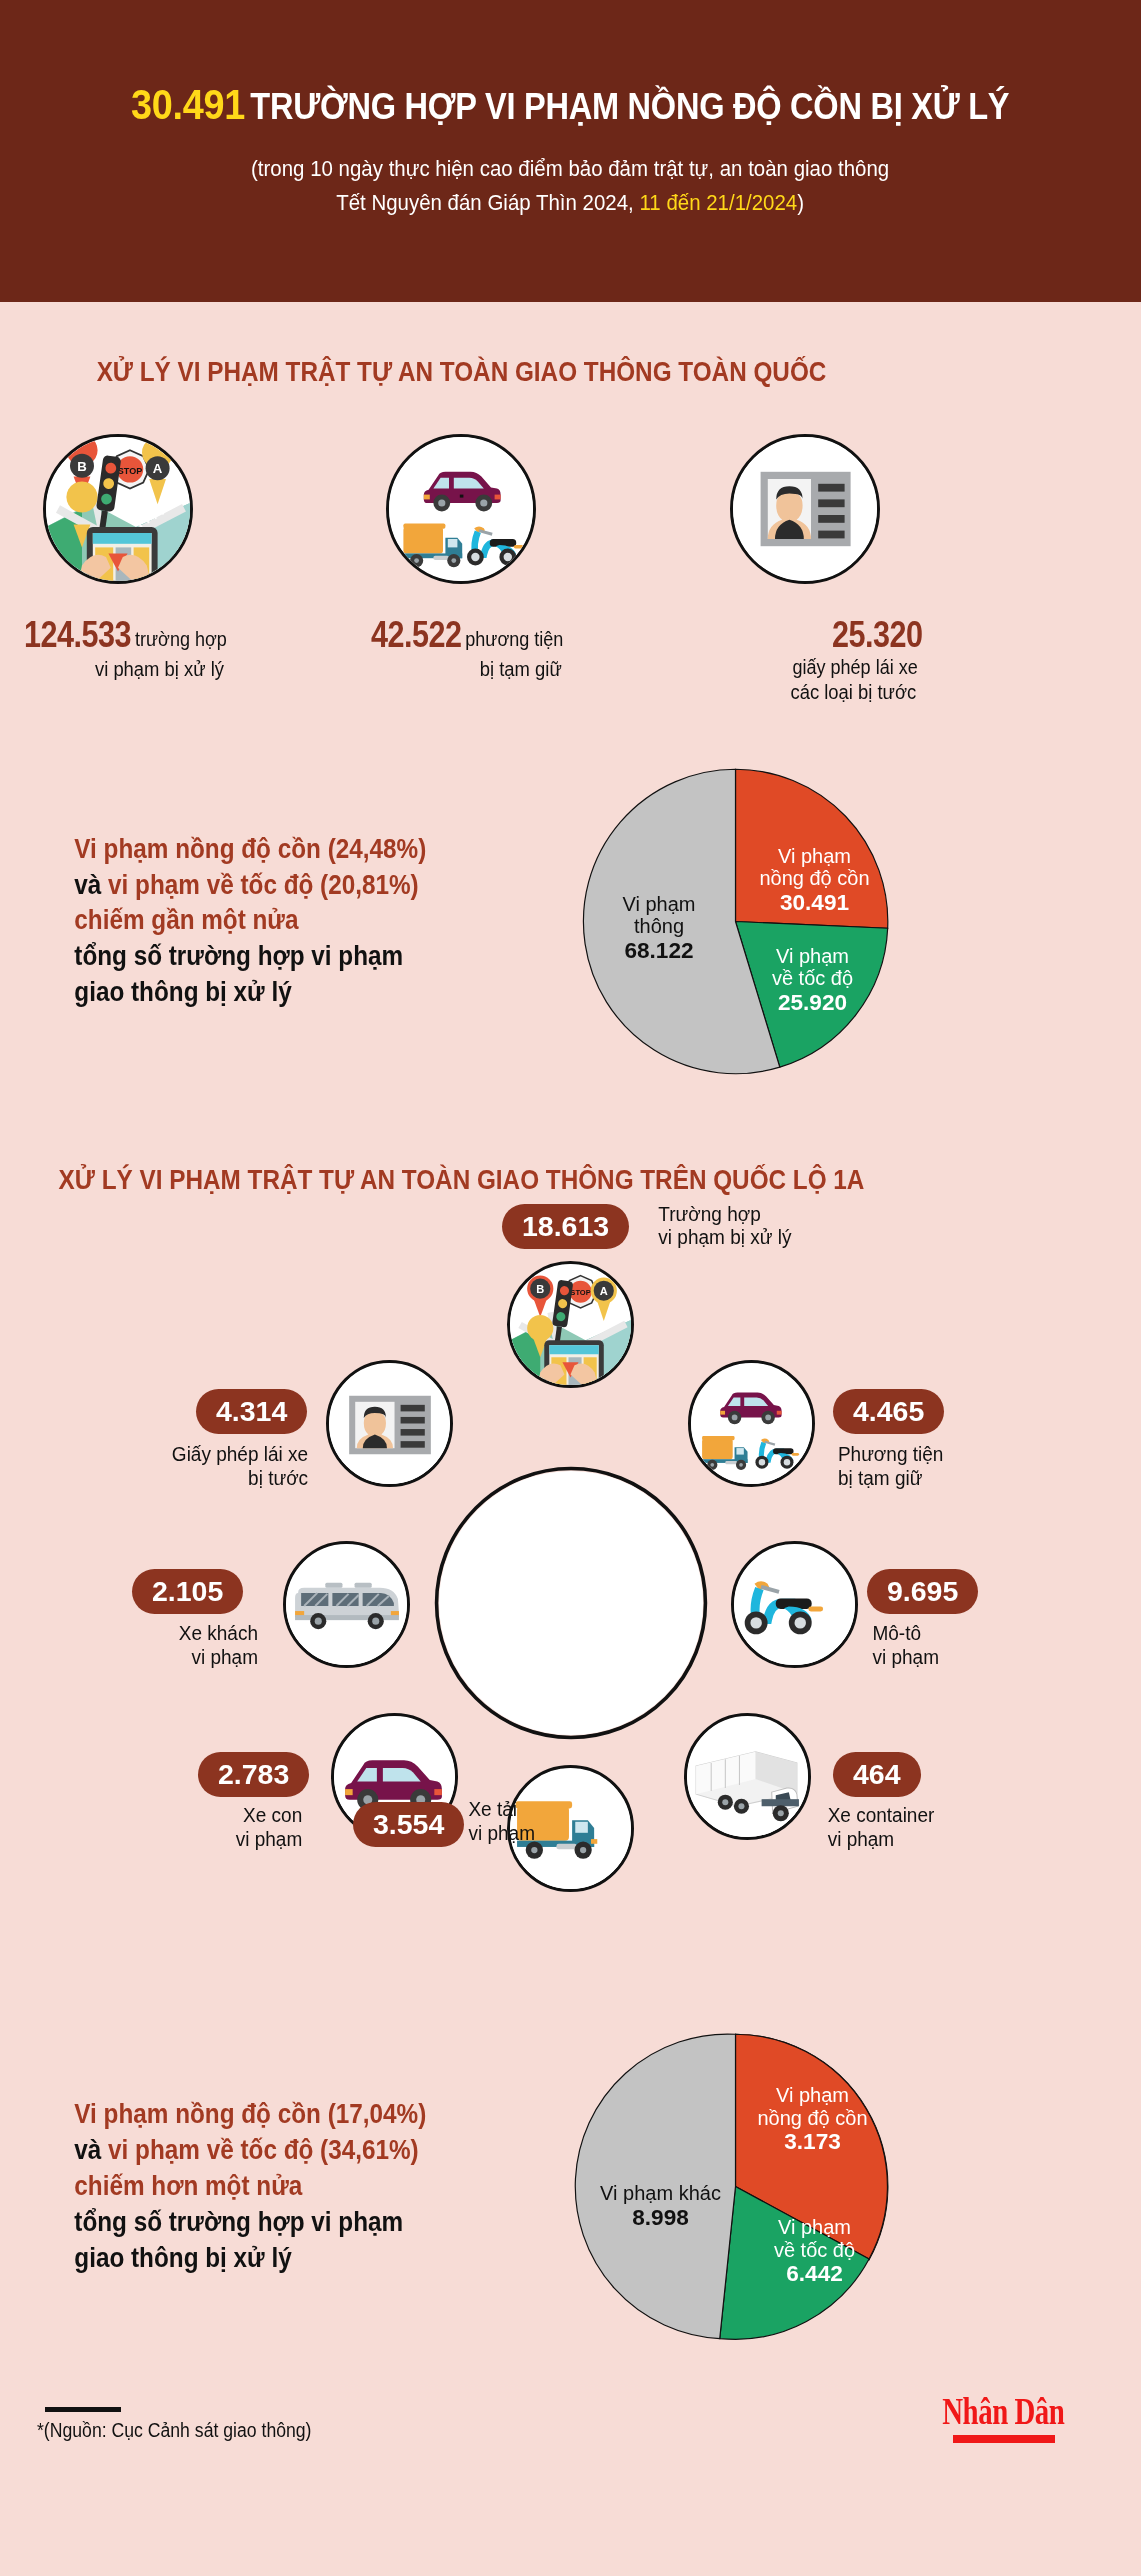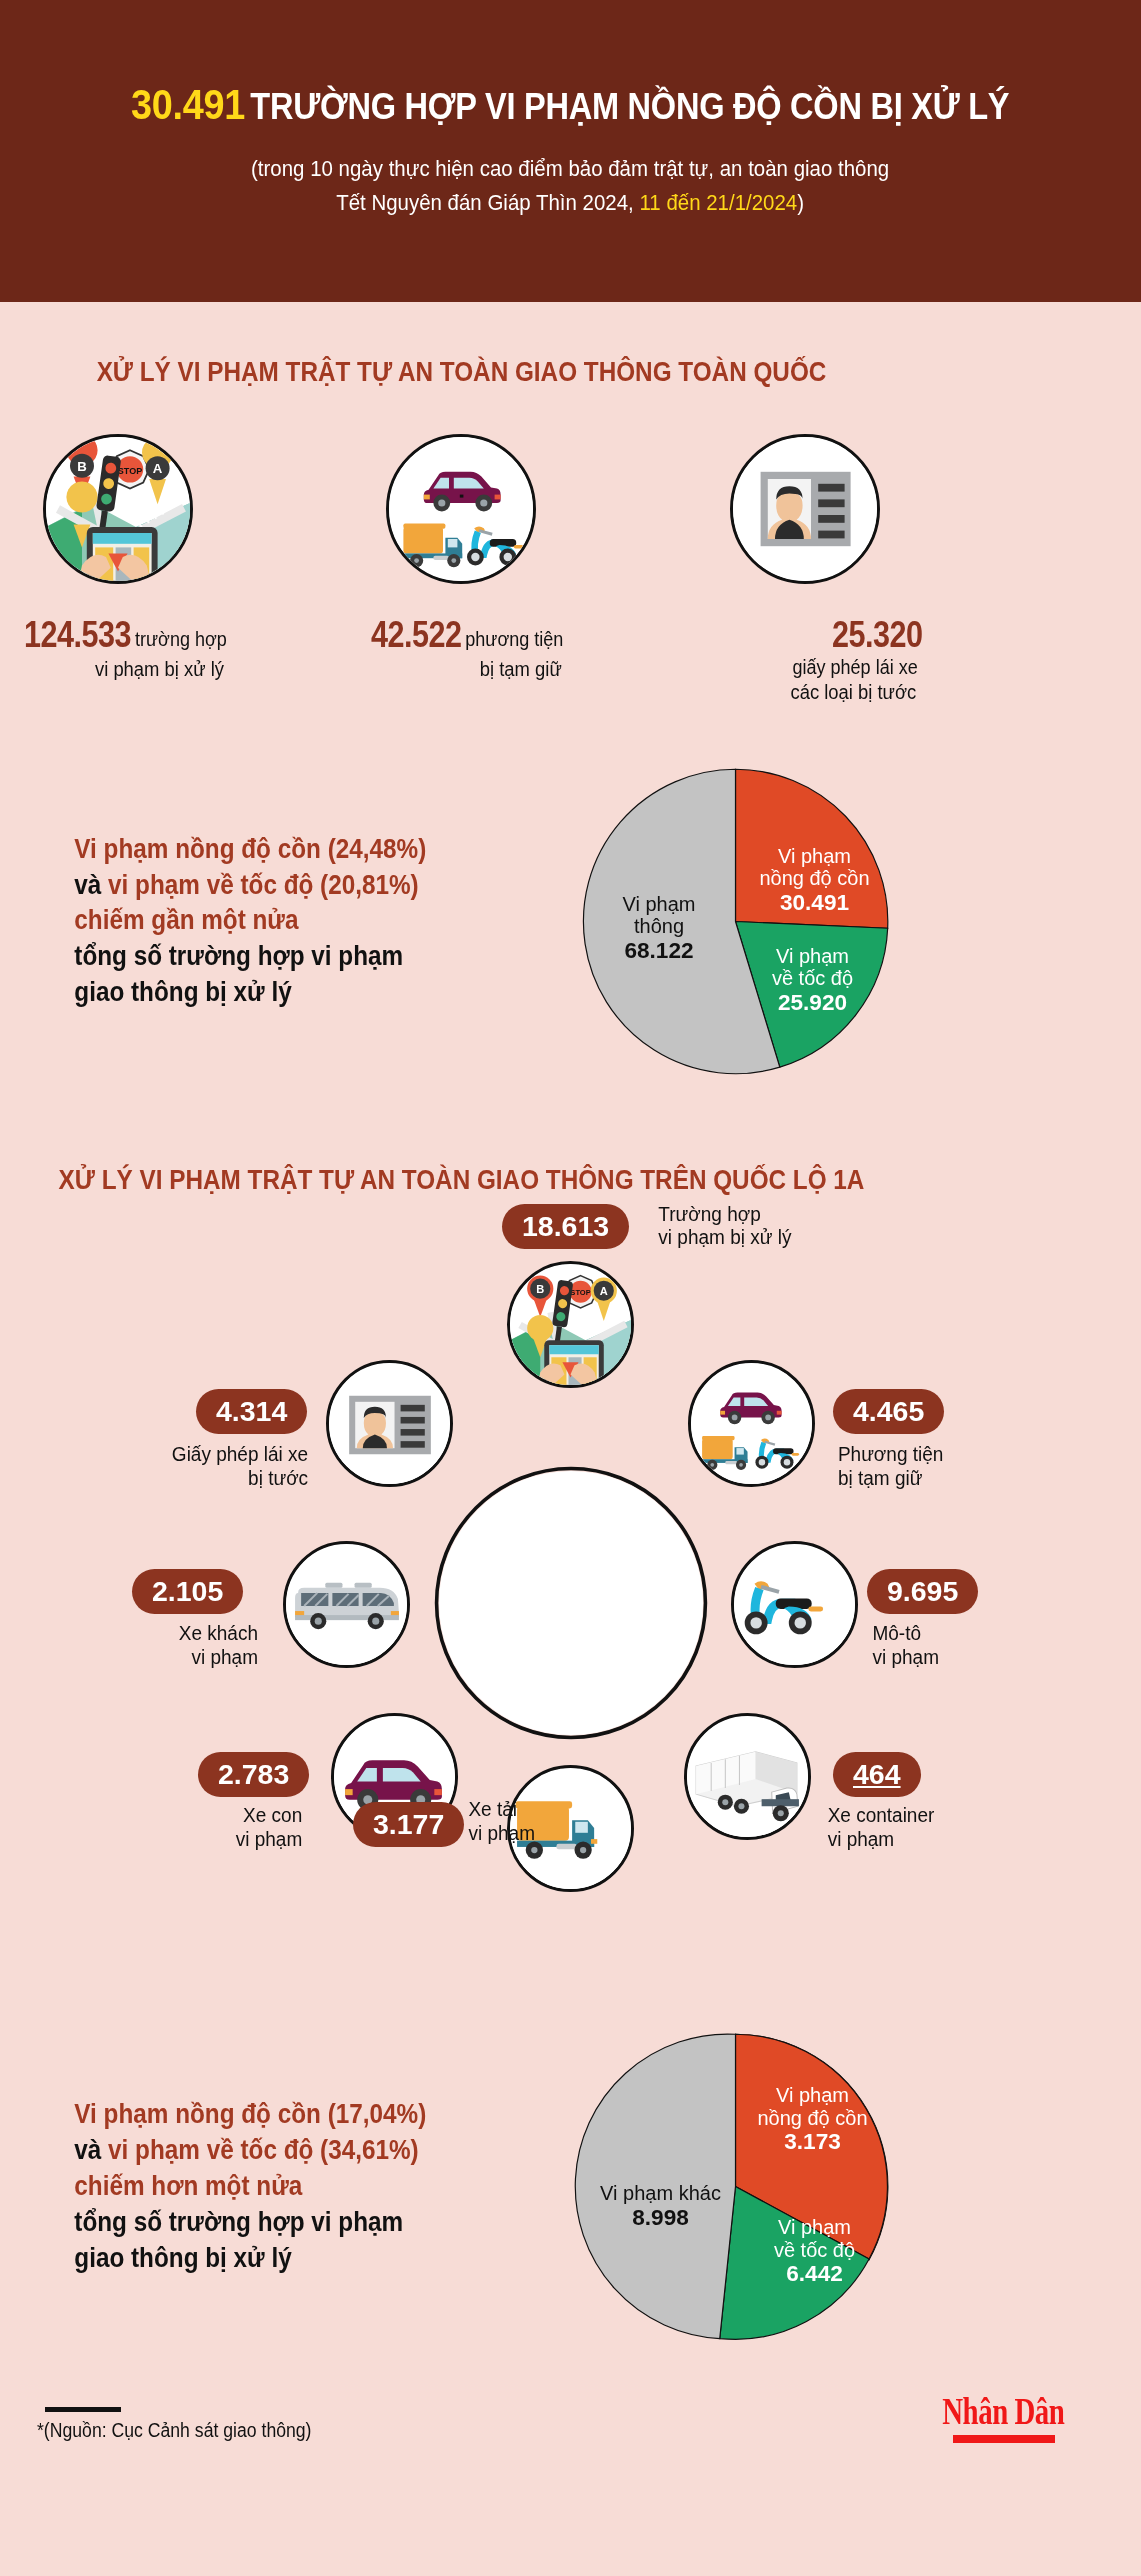--- a/index.html
+++ b/index.html
@@ -474,21 +474,21 @@
           <rect x="140" y="106" width="74" height="14" fill="#4e5f6b"></rect>
           <circle cx="68" cy="112" r="15" fill="#2b2b2b"></circle>
             <circle cx="68" cy="112" r="6" fill="#9aa3a8"></circle>
           <circle cx="100" cy="120" r="15" fill="#2b2b2b"></circle>
             <circle cx="100" cy="120" r="6" fill="#9aa3a8"></circle>
           <circle cx="178" cy="134" r="16" fill="#2b2b2b"></circle>
             <circle cx="178" cy="134" r="6" fill="#9aa3a8"></circle>
         </g>
       </svg>
     </div>
-    <div class="pill" style="left:833px; top:553px;text-decoration:underline;">464</div>
+    <div class="pill" style="left:833px; top:553px;">464</div>
     <div class="cap l" style="left:822px; top:605px; width:226px;">
       <div>Xe container</div>
       <div>vi phạm</div>
     </div>
 
     <div class="node" style="left:507px; top:566px;">
       <svg width="122" height="122" viewBox="0 0 240 240">
         <circle cx="120" cy="120" r="120" fill="#fff"></circle>
         <g transform="translate(14,62) scale(1.56)">
           <rect x="0" y="8" width="66" height="44" rx="5" fill="#f2a63b"></rect>
@@ -498,21 +498,21 @@
           <rect x="0" y="52" width="98" height="8" fill="#2f7e95"></rect>
           <rect x="50" y="56" width="26" height="7" rx="3" fill="#c9ced1"></rect>
           <rect x="94" y="50" width="8" height="6" fill="#f2a63b"></rect>
           <circle cx="22" cy="64" r="11" fill="#2b2b2b"></circle>
             <circle cx="22" cy="64" r="4" fill="#9aa3a8"></circle>
           <circle cx="84" cy="64" r="11" fill="#2b2b2b"></circle>
             <circle cx="84" cy="64" r="4" fill="#9aa3a8"></circle>
         </g>
       </svg>
     </div>
-    <div class="pill" style="left:353px; top:603px;">3.177</div>
+    <div class="pill" style="left:353px; top:603px;">3.554</div>
     <div class="cap l" style="left:629px; top:599px; width:178px; left:464px;">
       <div>Xe tải</div>
       <div>vi phạm</div>
     </div>
 
     <div class="node" style="left:331px; top:514px;">
       <svg width="122" height="122" viewBox="0 0 240 240">
         <circle cx="120" cy="120" r="120" fill="#fff"></circle>
         <g transform="translate(22,78) scale(1.5)">
           <path d="M8 36 L24 12 Q27 6 36 6 L78 6 Q88 6 96 14 L112 32 L122 34 Q128 36 128 44 L128 54 Q128 58 122 58 L6 58 Q0 58 0 52 L0 44 Q0 38 8 36 Z" fill="#77134a"></path>

